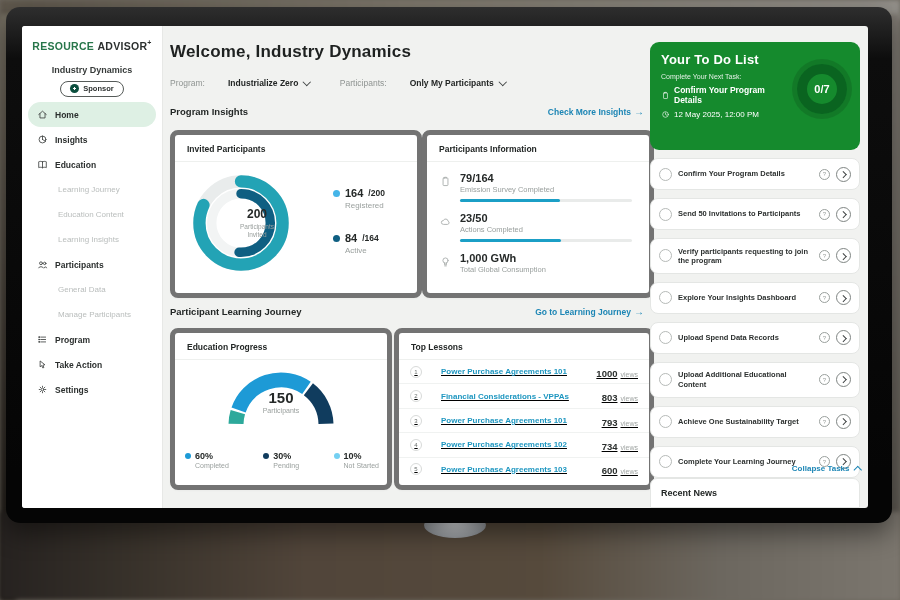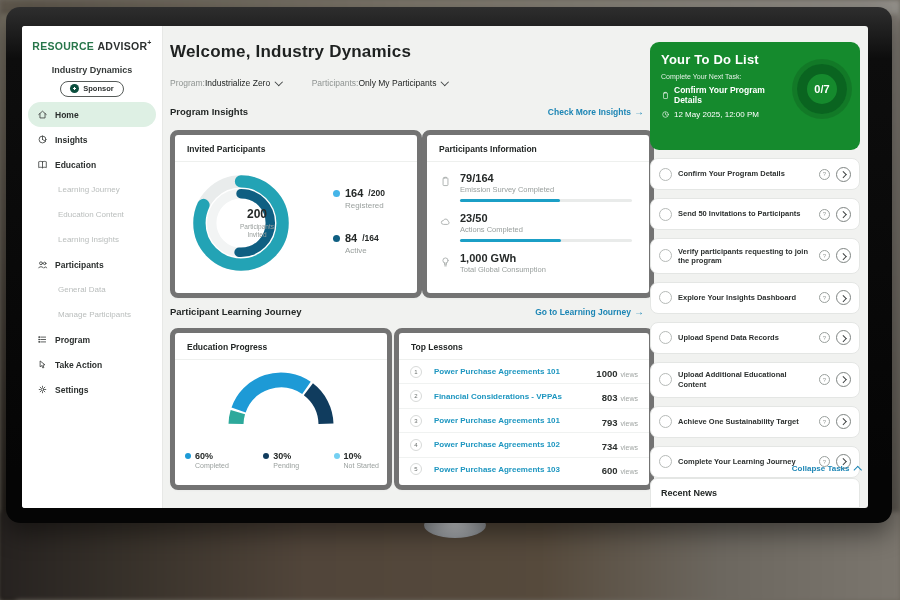--- a/index.html
+++ b/index.html
@@ -43,21 +43,21 @@
       font-size:8.5px;font-weight:700;color:#2b2f2e;cursor:pointer;}
   .nav-item.active{background:#def0e4;border-radius:13px;margin:0 6px;padding-left:9px;}
   .nav-item.sub{padding-left:36px;font-size:8px;font-weight:400;color:#b9bdbc;}
   .nico{width:11px;height:11px;fill:none;stroke:#3a3e3d;stroke-width:1.2;
       stroke-linecap:round;stroke-linejoin:round;flex:none;}
 
   
   .title{left:148px;top:16px;font-size:17px;font-weight:800;color:#1e2120;letter-spacing:.2px;}
   .filters{left:148px;top:52px;display:flex;gap:30px;font-size:8.5px;align-items:center;}
   .f-label{color:#8f9492;}
-  .f-value{font-weight:400;color:#232625;margin-left:0;}
+  .f-value{font-weight:700;color:#232625;margin-left:23px;}
   .chev-d{display:inline-block;width:4.5px;height:4.5px;border-right:1.3px solid #3c4040;
       border-bottom:1.3px solid #3c4040;transform:rotate(45deg);margin-left:6px;vertical-align:2px;}
   .sect{display:flex;justify-content:space-between;align-items:flex-end;width:474px;}
   .sect-title{font-size:9.5px;font-weight:800;color:#23272６;color:#232726;}
   .sect-link{font-size:8.5px;font-weight:700;color:#1d86b5;cursor:pointer;white-space:nowrap;}
   .sect-link .arr{font-size:10px;margin-left:3px;}
 
   .card{background:#fff;border:5px solid #737373;border-radius:8px;box-shadow:0 1px 2px rgba(0,0,0,.03);}
   .card-title{padding:9px 12px 7px;font-size:8.5px;font-weight:800;color:#232726;
       border-bottom:1px solid #eef0ee;}
@@ -91,21 +91,21 @@
   .gc-val{font-size:15px;font-weight:800;color:#252928;}
   .gc-lab{font-size:7px;color:#9aa09e;margin-top:1px;}
   .ep-legend{position:absolute;left:10px;right:8px;top:118px;display:flex;justify-content:space-between;}
   .epl-item{display:flex;gap:4px;}
   .epl-dot{width:6px;height:6px;border-radius:50%;margin-top:2px;flex:none;}
   .epl-pct{font-size:9px;font-weight:800;color:#252928;}
   .epl-lab{font-size:7px;color:#9aa09e;margin-top:1px;white-space:nowrap;}
 
   
   .tl-rows{position:absolute;left:0;top:27px;right:0;bottom:4px;display:flex;flex-direction:column;}
-  .tl-row{flex:1;display:flex;align-items:center;gap:12px;padding:0 11px;border-top:1px solid #f0f2f1;}
+  .tl-row{flex:1;display:flex;align-items:center;gap:19px;padding:0 11px;border-top:1px solid #f0f2f1;text-decoration:underline;}
   .tl-row:first-child{border-top:none;}
   .rank{width:10px;height:10px;border:1px solid #d8dad9;border-radius:50%;color:#6a6f6d;
       font-size:6px;display:flex;align-items:center;justify-content:center;flex:none;}
   .tl-name{flex:1;font-size:8px;font-weight:700;color:#1d96c0;cursor:pointer;white-space:nowrap;}
   .tl-views{font-size:9.5px;font-weight:800;color:#2b2f2e;}
   .tl-vlab{font-size:7px;color:#a0a5a3;margin-left:3px;}
 
   
   .todo-card{left:628px;top:16px;width:210px;height:108px;border-radius:9px;background:#158a2d;
       color:#fff;padding:10px 10px 0 11px;box-sizing:border-box;}
@@ -329,20 +329,24 @@
       <div class="card-title">Education Progress</div>
       <div class="gauge-box">
         <svg width="120" height="70" viewBox="0 0 120 70">
             <g id="gauge-arcs">
               <path d="M 15.02 60.82 A 45 45 0 0 1 16.85 49.22" stroke="#2da99b" stroke-width="15" fill="none"></path>
               <path d="M 17.58 46.98 A 45 45 0 0 1 85.49 24.91" stroke="#1d9ad6" stroke-width="15" fill="none"></path>
               <path d="M 87.39 26.30 A 45 45 0 0 1 104.98 60.82" stroke="#103c5e" stroke-width="15" fill="none"></path>
             </g>
           </svg>
       </div>
+      <div class="gauge-center">
+        <div class="gc-val">150</div>
+        <div class="gc-lab">Participants</div>
+      </div>
       <div class="ep-legend">
         <div class="epl-item">
           <span class="epl-dot" style="background: rgb(29, 154, 214);"></span>
           <div>
               <div class="epl-pct">60%</div>
           <div class="epl-lab">Completed</div>
             </div>
         </div>
         <div class="epl-item">
           <span class="epl-dot" style="background: rgb(16, 60, 94);"></span>

